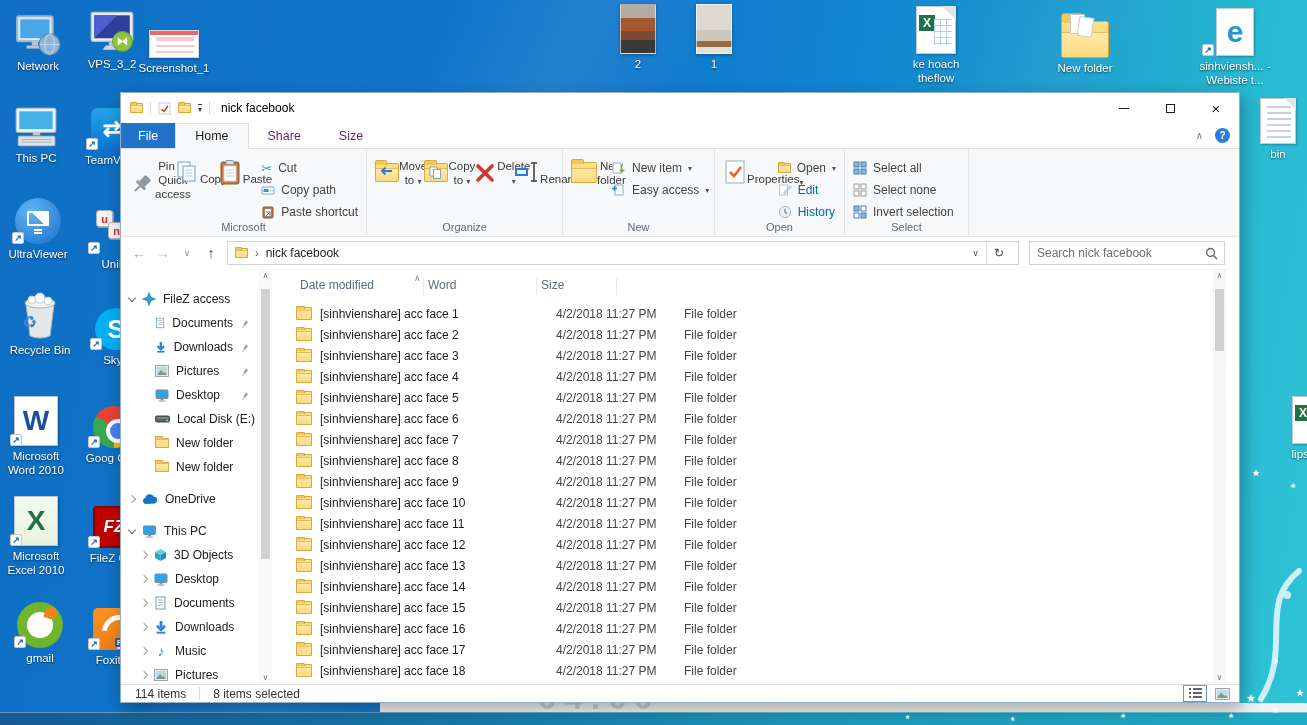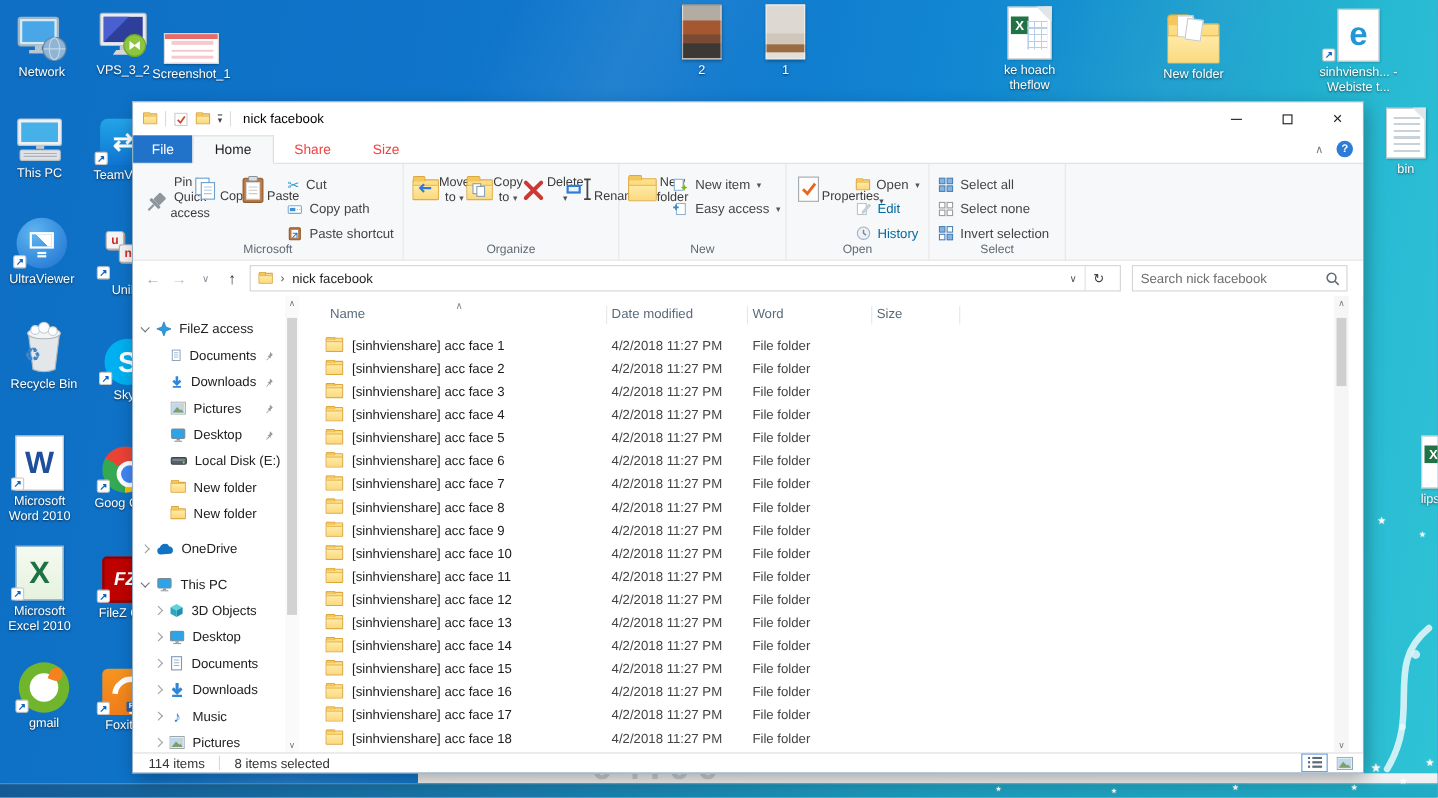--- a/index.html
+++ b/index.html
@@ -59,21 +59,21 @@
 .titlebar{height:30px;display:flex;align-items:center}
 .qat{display:flex;align-items:center;gap:7px;padding-left:9px}
 .vsep{width:1px;height:14px;background:#dcdcdc}
 .qatdd{font-size:8px;color:#444;border-top:1px solid #444;line-height:7px;padding-top:1px}
 .title{margin-left:11px;font-size:12px;color:#000}
 .wctrl{margin-left:auto;display:flex;height:30px}
 .wc{width:46px;display:flex;align-items:center;justify-content:center;color:#1a1a1a;font-size:15px}
 .minbar{width:10px;height:1px;background:#1a1a1a}
 .maxbox{width:9px;height:9px;border:1px solid #1a1a1a}
 .tabsbar{height:26px;display:flex;border-bottom:1px solid #dcdcdc;position:relative;background:#fff}
-.tab{display:flex;align-items:center;padding:0 19px;font-size:12.5px;color:#ef4444}
+.tab{display:flex;align-items:center;padding:0 19px;font-size:12.5px;color:#701a75}
 .tab.file{background:#2173ca;color:#fff;padding:0 17px}
 .tab.active{background:#f7f8f9;border:1px solid #dcdcdc;border-bottom:1px solid #f7f8f9;margin-bottom:-1px;color:#1e1e1e}
 .tabright{margin-left:auto;display:flex;align-items:center;gap:12px;padding-right:9px}
 .collapse{color:#777;font-size:10px}
 .helpbtn{width:15px;height:15px;border-radius:50%;background:#2d7dd6;color:#fff;font-size:10px;font-weight:bold;display:flex;align-items:center;justify-content:center}
 .ribbon{position:relative;height:88px;background:#f7f8f9;border-bottom:1px solid #e3e3e3}
 .rgroup{position:absolute;top:0;bottom:0;border-right:1px solid #e6e6ea;display:flex;align-items:flex-start;padding:6px 4px 0}
 .glabel{position:absolute;bottom:3px;left:0;right:0;text-align:center;font-size:11px;color:#5f6a75}
 .bb{display:flex;flex-direction:row;align-items:flex-end;padding:2px 4px 0;min-width:40px}
 .bb .icn{height:30px;display:flex;align-items:center;justify-content:center}
@@ -775,21 +775,20 @@
 
     <div class="navsb">
       <span class="sbarrow" style="top:2px">∧</span>
       <div class="thumb"></div>
       <span class="sbarrow" style="bottom:2px">∨</span>
     </div>
 
     <div class="filearea">
       <div class="lheader">
         <span class="sortind">∧</span>
-        <span class="hc hc1">Name</span>
         <span class="hc hc2">Date modified</span>
         <span class="hc hc3">Word</span>
         <span class="hc hc4">Size</span>
       </div>
       <div class="rows">
         <div class="frow">
             <span class="c-name">
               <span class="fo s16"></span>
               <span>[sinhvienshare] acc face 1</span>
             </span>

